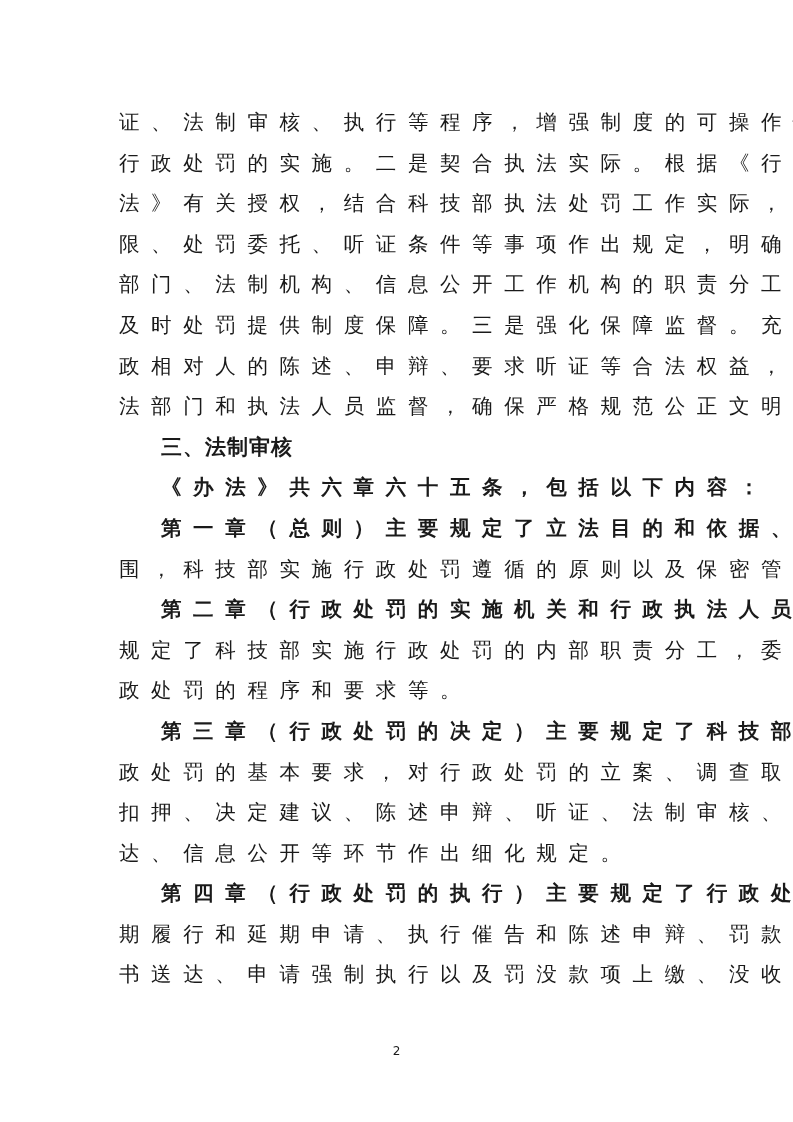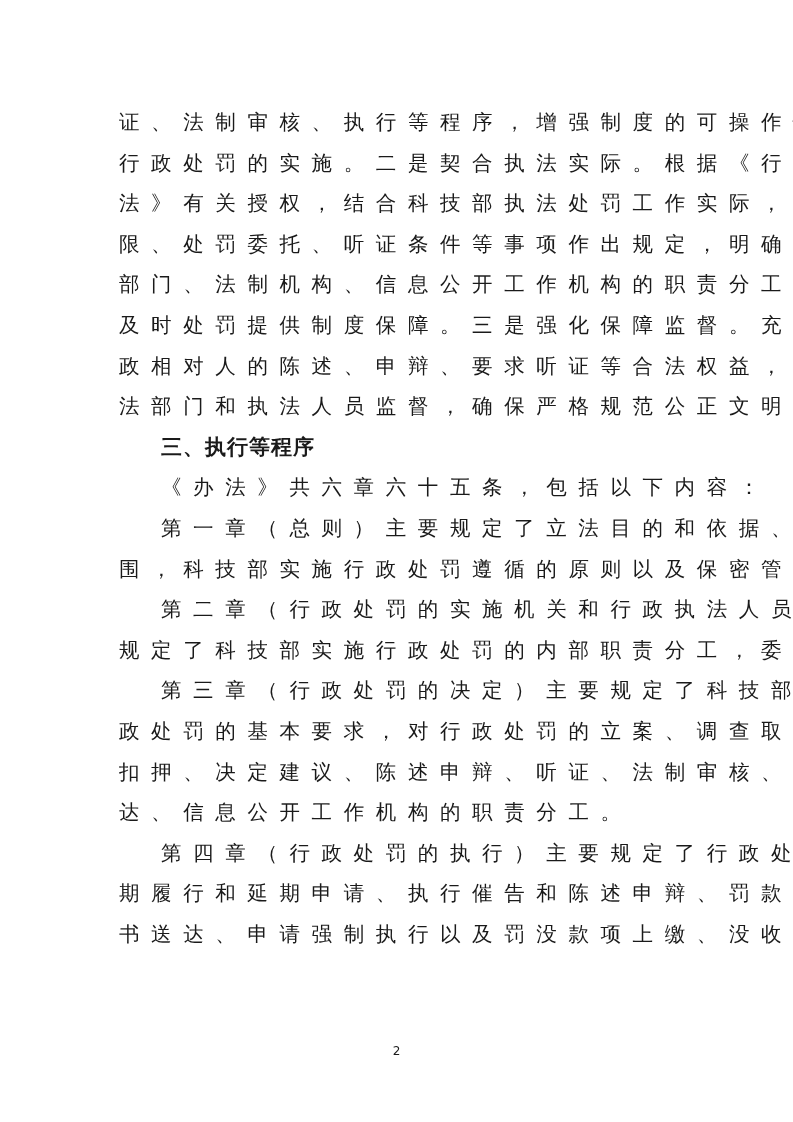--- a/index.html
+++ b/index.html
@@ -1,58 +1,59 @@
 <!DOCTYPE html>
 <html><head>
 <meta charset="utf-8">
 <style>
   html, body { margin: 0; padding: 0; background: #ffffff; }
   body { width: 793px; height: 1122px; position: relative; overflow: hidden; font-family: "DejaVu Sans", sans-serif; color: #1a1a1a; }
   .page { position: absolute; left: 0; top: 0; width: 793px; height: 1122px; background: #fff; }
   .content { position: absolute; left: 119px; top: 102px; width: 560px; }
   .line { display: block; height: 40.6px; line-height: 40.6px; font-size: 20.5px; letter-spacing: 11.6px; white-space: nowrap; }
-  .indent { padding-left: 42px; }
+  .indent { padding-left: 42px; font-weight: bold; }
   .heading { font-weight: bold; letter-spacing: 1px; font-size: 21px; }
   .page-number { position: absolute; top: 1044px; left: 0; width: 793px; text-align: center; font-family: "DejaVu Sans", sans-serif; font-size: 12px; color: #1a1a1a; }
 </style>
 </head>
 <body>
 
 <div class="page">
   <div class="content">
     <div>
       <span class="line">证、法制审核、执行等程序，增强制度的可操作性，规范</span>
       <span class="line">行政处罚的实施。二是契合执法实际。根据《行政处罚</span>
       <span class="line">法》有关授权，结合科技部执法处罚工作实际，对处罚时</span>
       <span class="line">限、处罚委托、听证条件等事项作出规定，明确执法职能</span>
       <span class="line">部门、法制机构、信息公开工作机构的职责分工，为依法</span>
       <span class="line">及时处罚提供制度保障。三是强化保障监督。充分保障行</span>
       <span class="line">政相对人的陈述、申辩、要求听证等合法权益，强化对执</span>
       <span class="line">法部门和执法人员监督，确保严格规范公正文明执法。</span>
     </div>
 
-    <span class="line indent heading">三、执行等程序</span>
+    <span class="line indent heading">三、法制审核</span>
 
     <span class="line indent">《办法》共六章六十五条，包括以下内容：</span>
 
     <div>
       <span class="line indent">第一章（总则）主要规定了立法目的和依据、适用范</span>
       <span class="line">围，科技部实施行政处罚遵循的原则以及保密管理要求。</span>
     </div>
 
     <div>
       <span class="line indent">第二章（行政处罚的实施机关和行政执法人员）主要</span>
       <span class="line">规定了科技部实施行政处罚的内部职责分工，委托实施行</span>
+      <span class="line">政处罚的程序和要求等。</span>
     </div>
 
     <div>
       <span class="line indent">第三章（行政处罚的决定）主要规定了科技部实施行</span>
       <span class="line">政处罚的基本要求，对行政处罚的立案、调查取证、查封</span>
       <span class="line">扣押、决定建议、陈述申辩、听证、法制审核、决定和送</span>
-      <span class="line">达、信息公开工作机构的职责分工。</span>
+      <span class="line">达、信息公开等环节作出细化规定。</span>
     </div>
 
     <div>
       <span class="line indent">第四章（行政处罚的执行）主要规定了行政处罚的限</span>
       <span class="line">期履行和延期申请、执行催告和陈述申辩、罚款执行、文</span>
       <span class="line">书送达、申请强制执行以及罚没款项上缴、没收物品处理</span>
     </div>
   </div>
 
   <div class="page-number">2</div>

